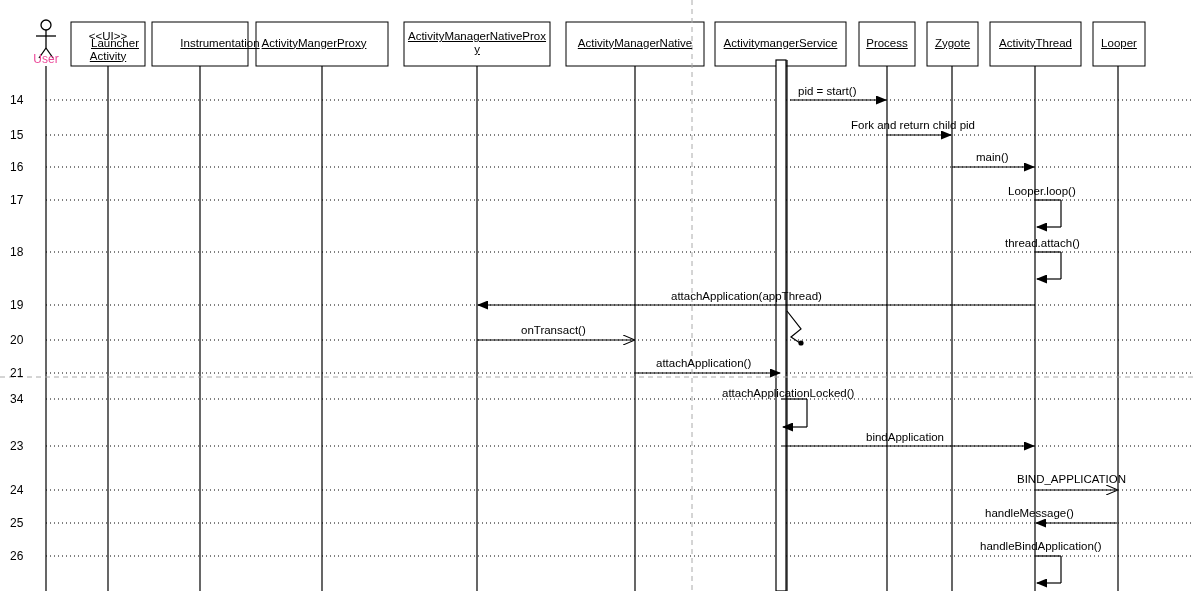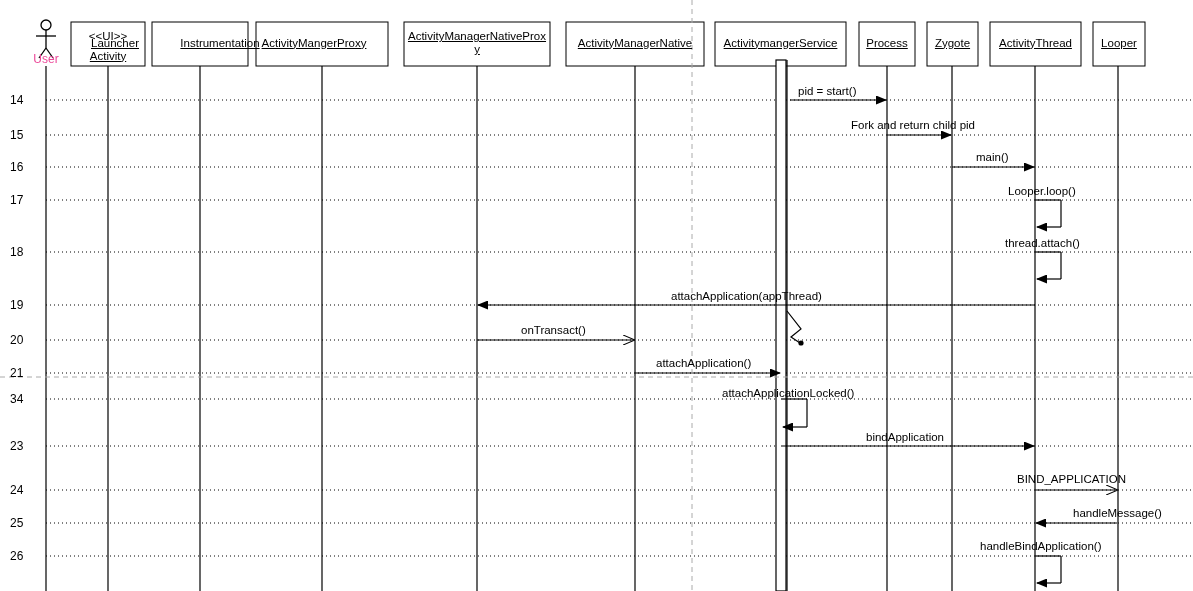--- a/index.html
+++ b/index.html
@@ -155,16 +155,16 @@
       <div class="lbl" style="left: 851px; top: 120px;">Fork and return child pid</div>
       <div class="lbl" style="left: 976px; top: 152px;">main()</div>
       <div class="lbl" style="left: 1008px; top: 186px;">Looper.loop()</div>
       <div class="lbl" style="left: 1005px; top: 238px;">thread.attach()</div>
       <div class="lbl" style="left: 671px; top: 291px;">attachApplication(appThread)</div>
       <div class="lbl" style="left: 521px; top: 325px;">onTransact()</div>
       <div class="lbl" style="left: 656px; top: 358px;">attachApplication()</div>
       <div class="lbl" style="left: 722px; top: 388px;">attachApplicationLocked()</div>
       <div class="lbl" style="left: 866px; top: 432px; text-align: right;">bindApplication</div>
       <div class="lbl" style="left: 1017px; top: 474px;">BIND_APPLICATION</div>
-      <div class="lbl" style="left: 1073px; top: 508px;">handleMessage()</div>
+      <div class="lbl" style="left: 985px; top: 508px;">handleMessage()</div>
       <div class="lbl" style="left: 980px; top: 541px;">handleBindApplication()</div>
     </div>
 </div>
 
 </body></html>

